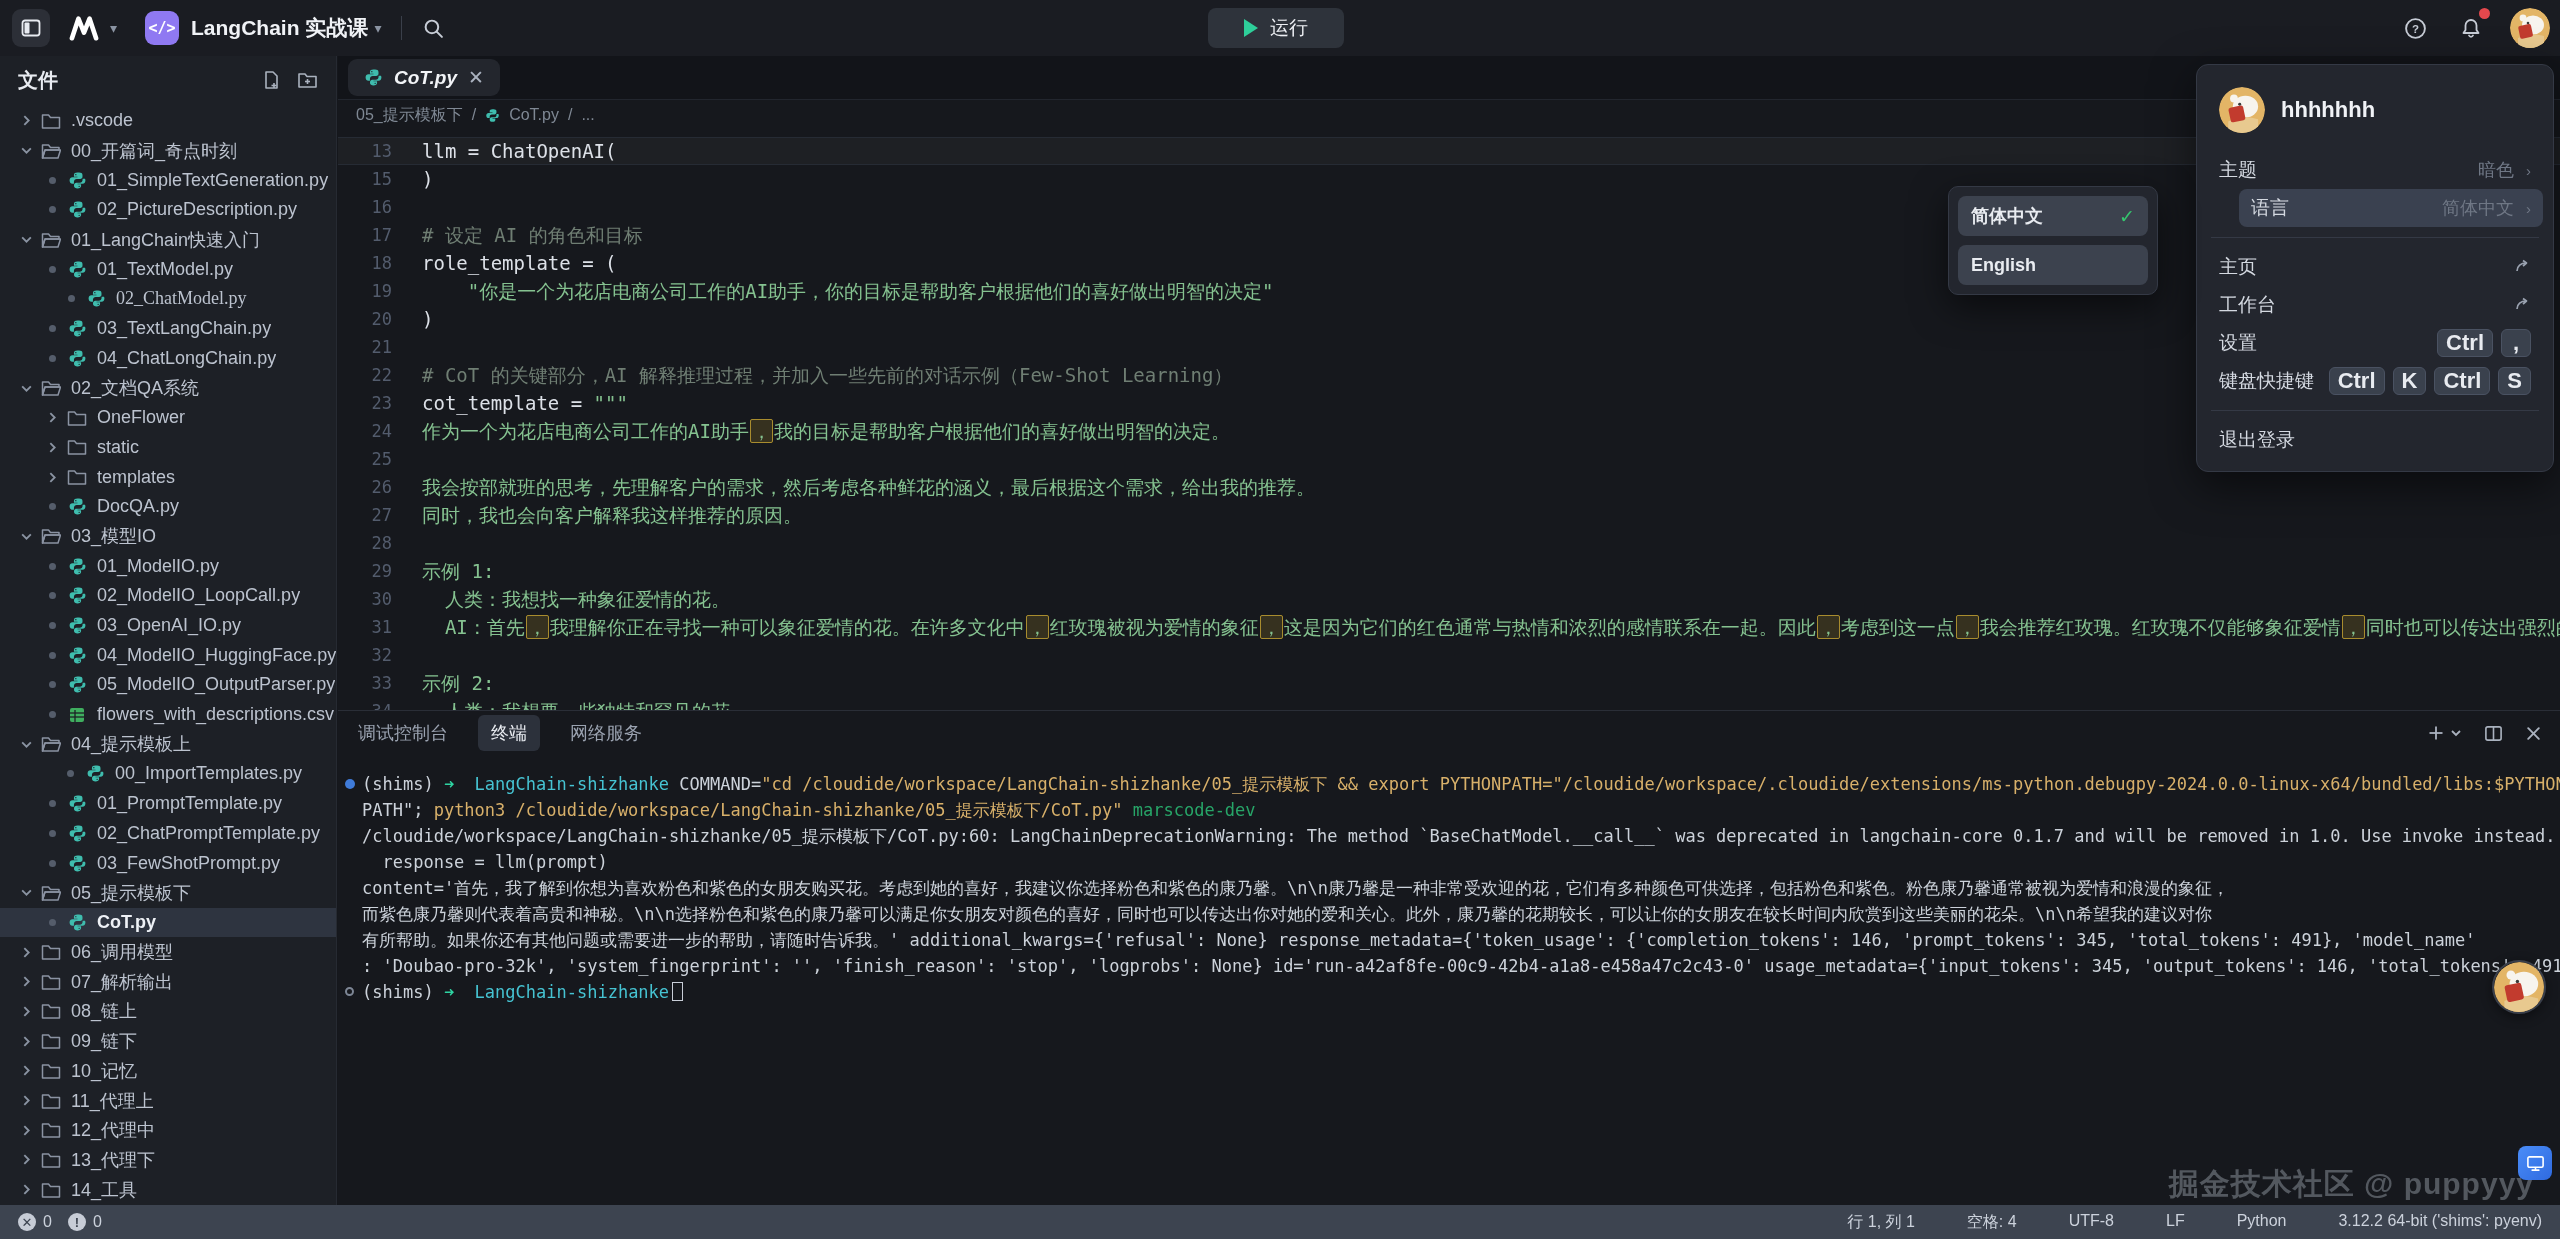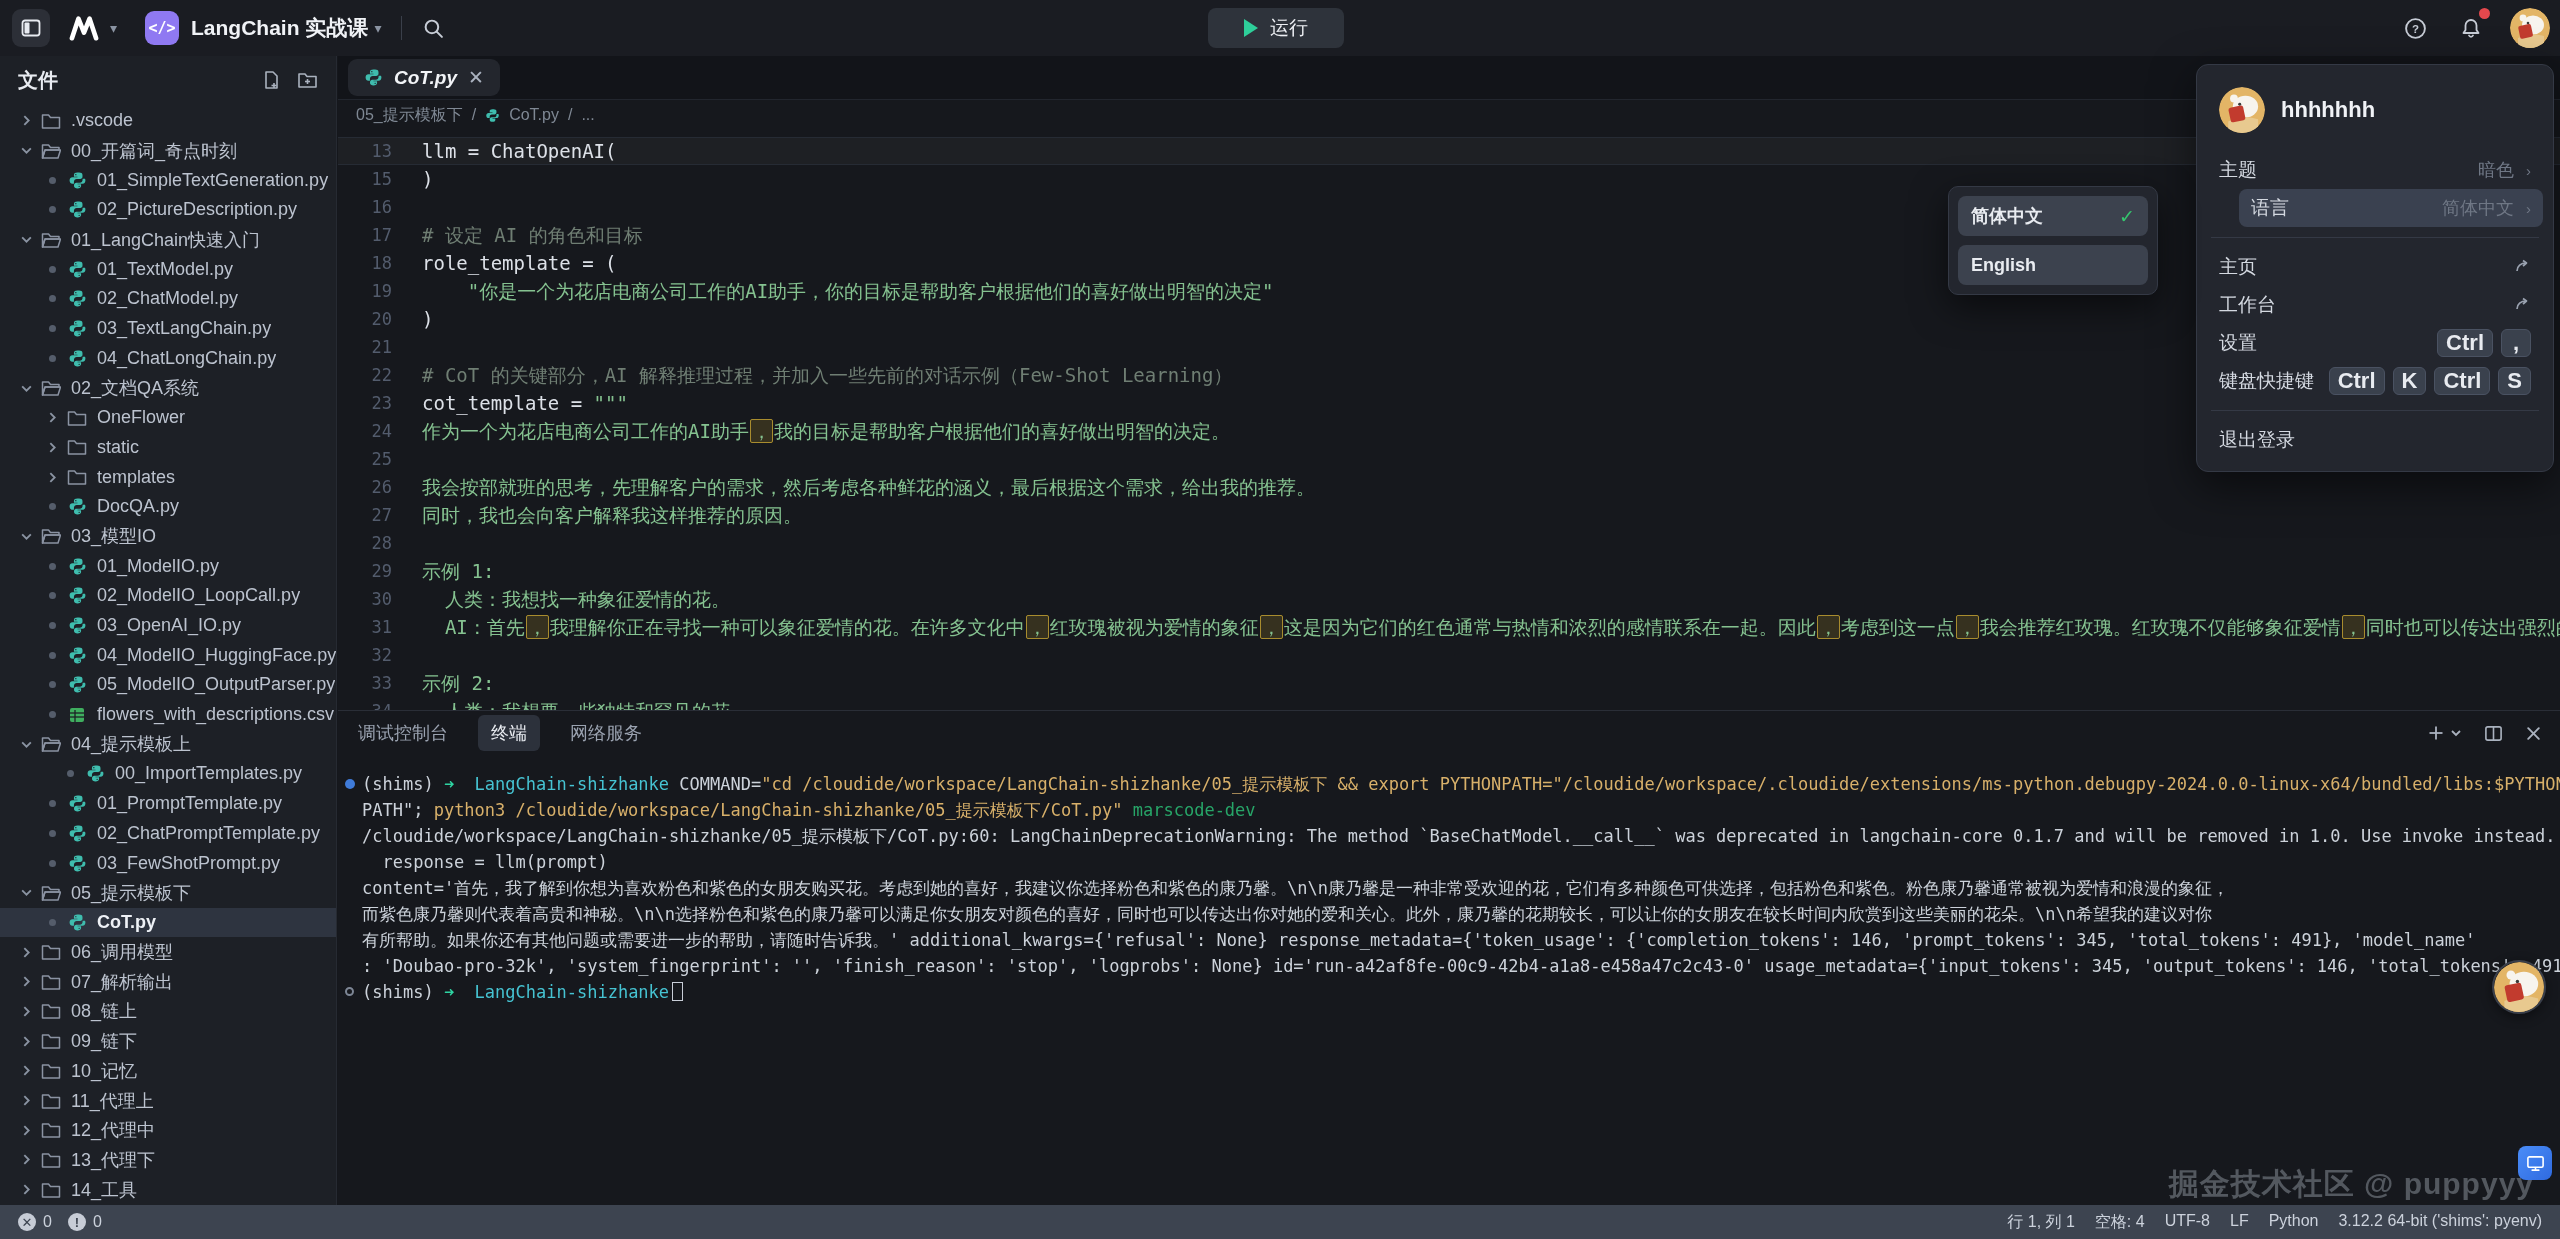--- a/index.html
+++ b/index.html
@@ -98,21 +98,21 @@
   .screen-btn{position:absolute;left:2518px;top:1146px;width:34px;height:34px;border-radius:8px;
     background:linear-gradient(135deg,#4a8df8,#2f6ae0);display:flex;align-items:center;justify-content:center;z-index:9;}
   .watermark{position:absolute;right:26px;top:1164px;font-size:30px;font-weight:700;color:#53585f;z-index:8;letter-spacing:1px;}
 
   
   .statusbar{position:absolute;left:0;right:0;bottom:0;height:34px;background:#3d4450;display:flex;align-items:center;
     padding:0 18px;font-size:16px;color:#ccd2dc;z-index:12;}
   .sb-badge{display:flex;align-items:center;margin-right:16px;}
   .sb-cir{width:18px;height:18px;border-radius:50%;background:#c7ccd6;color:#3d4450;font-size:13px;font-weight:800;
     display:flex;align-items:center;justify-content:center;margin-right:7px;}
-  .sb-right{margin-left:auto;display:flex;gap:20px;}
+  .sb-right{margin-left:auto;display:flex;gap:52px;}
   svg{display:block;}
 </style>
 </head>
 <body>
 
 <div class="screen">
 
   <header class="topbar">
     <div class="tb-toggle">
       <svg width="20" height="20" viewBox="0 0 20 20">
@@ -254,21 +254,21 @@
             <i></i>
           </span>
           <span class="t-ic">
             <svg width="19" height="19" viewBox="0 0 24 24">
               <path fill="#3fbdae" d="M11.9 2c-2.6 0-4.4 1.1-4.4 3v2.2h4.5v.7H5.6C3.6 7.9 2 9.4 2 12s1.6 4.1 3.6 4.1h1.9v-2.5c0-1.9 1.6-3.4 3.5-3.4h4.4c1.6 0 2.9-1.3 2.9-2.9V5c0-1.9-1.8-3-4.4-3zm-2 1.7a.9.9 0 1 1 0 1.8.9.9 0 0 1 0-1.8z"></path>
               <path fill="#3fbdae" d="M12.1 22c2.6 0 4.4-1.1 4.4-3v-2.2H12v-.7h6.4c2 0 3.6-1.5 3.6-4.1 0-.9-.2-1.7-.6-2.3h-3v1.7c0 1.9-1.6 3.4-3.5 3.4H10.5c-1.6 0-2.9 1.3-2.9 2.9V19c0 1.9 1.8 3 4.5 3zm2-1.7a.9.9 0 1 1 0-1.8.9.9 0 0 1 0 1.8z"></path>
             </svg>
           </span>
           <span class="t-label">01_TextModel.py</span>
         </div>
-        <div class="trow" style="padding-left: 42px;">
+        <div class="trow" style="padding-left: 61px; font-family: Liberation Serif, serif;">
           <span class="t-dot">
             <i></i>
           </span>
           <span class="t-ic">
             <svg width="19" height="19" viewBox="0 0 24 24">
               <path fill="#3fbdae" d="M11.9 2c-2.6 0-4.4 1.1-4.4 3v2.2h4.5v.7H5.6C3.6 7.9 2 9.4 2 12s1.6 4.1 3.6 4.1h1.9v-2.5c0-1.9 1.6-3.4 3.5-3.4h4.4c1.6 0 2.9-1.3 2.9-2.9V5c0-1.9-1.8-3-4.4-3zm-2 1.7a.9.9 0 1 1 0 1.8.9.9 0 0 1 0-1.8z"></path>
               <path fill="#3fbdae" d="M12.1 22c2.6 0 4.4-1.1 4.4-3v-2.2H12v-.7h6.4c2 0 3.6-1.5 3.6-4.1 0-.9-.2-1.7-.6-2.3h-3v1.7c0 1.9-1.6 3.4-3.5 3.4H10.5c-1.6 0-2.9 1.3-2.9 2.9V19c0 1.9 1.8 3 4.5 3zm2-1.7a.9.9 0 1 1 0-1.8.9.9 0 0 1 0 1.8z"></path>
             </svg>
           </span>
           <span class="t-label">02_ChatModel.py</span>

